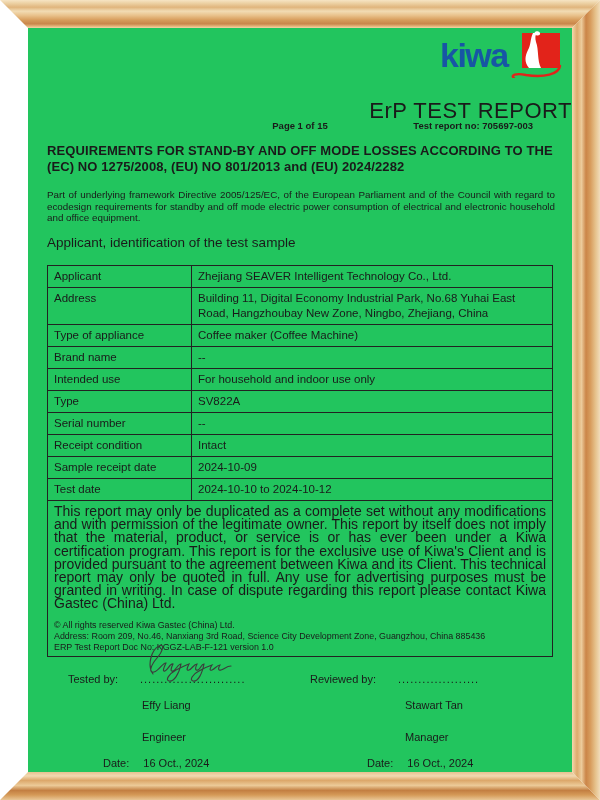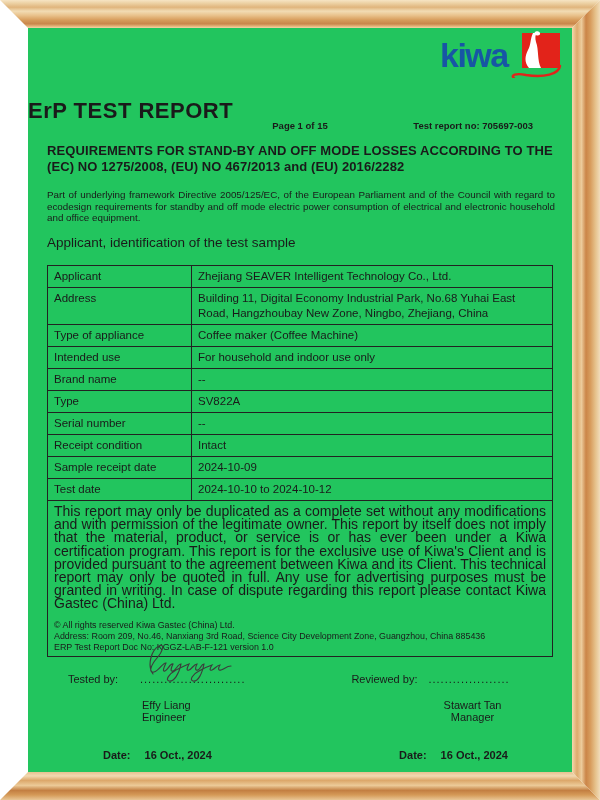--- a/index.html
+++ b/index.html
@@ -25,53 +25,53 @@
   
   .page{position:absolute;left:28px;top:28px;width:544px;height:744px;background:#22c55e;z-index:10;}
 
   .logo{position:absolute;top:2px;right:8px;width:124px;height:48px;}
   .logo svg{display:block;}
 
   .header-line{position:absolute;top:44px;left:0;width:544px;height:14px;font-size:9.5px;font-weight:bold;margin-top:48px;}
   .page-label{position:absolute;left:0;width:100%;text-align:center;}
   .report-no{position:absolute;right:39px;}
 
-  .doc-title{position:absolute;top:70px;left:0;width:544px;text-align:left;
-    font-size:22px;font-weight:bold;letter-spacing:0.5px;}
+  .doc-title{position:absolute;top:70px;left:0;width:544px;text-align:right;
+    font-size:22px;font-weight:normal;letter-spacing:0.5px;}
 
   .req-heading{position:absolute;top:115px;left:19px;width:508px;
     font-size:13px;font-weight:bold;line-height:15.5px;letter-spacing:0.1px;}
 
   .framework-par{position:absolute;top:161px;left:19px;width:508px;
     font-size:9.8px;line-height:11.7px;text-align:justify;}
 
   .section-heading{position:absolute;top:207px;left:19px;font-size:13.5px;}
 
   .box{position:absolute;top:237px;left:19px;width:506px;}
   table.sample{border-collapse:collapse;width:100%;table-layout:fixed;}
   table.sample td{border:1px solid #222;font-size:11.5px;line-height:15px;padding:3px 6px;vertical-align:top;}
   td.c1{width:131px;}
   .lower-box{border:1px solid #222;border-top:none;padding:4px 6px 3px 6px;}
   .disclaimer{font-size:14px;line-height:13.2px;text-align:justify;}
   .copyright{margin-top:9px;font-size:8.9px;line-height:11px;}
 
   .sig-col{position:absolute;font-size:11px;}
   .sig-left{left:40px;top:645px;width:230px;}
-  .sig-right{left:282px;top:645px;width:230px;text-align:center;}
+  .sig-right{left:282px;top:645px;width:230px;}
   .sig-row1{height:15px;}
   .sig-label{display:inline-block;}
   .sig-left .sig-label{width:72px;}
   .sig-right .sig-label{width:88px;}
   .sig-dots{display:inline-block;position:relative;letter-spacing:1px;}
   .sig-dots svg{position:absolute;left:-2px;bottom:3px;}
   .sig-name{margin:11px 0 0 0;}
   .sig-left .sig-name,.sig-left .sig-role{margin-left:74px;}
   .sig-right .sig-name,.sig-right .sig-role{margin-left:95px;}
-  .sig-role{margin-top:0;}
-  .sig-date{margin-top:26px;font-weight:bold;}
+  .sig-role{margin-top:20px;}
+  .sig-date{margin-top:14px;}
   .sig-left .date-label{margin-left:35px;}
   .sig-right .date-label{margin-left:57px;}
   .date-value{margin-left:14px;}
 </style>
 </head>
 <body>
 
 <div class="frame frame-top"></div>
 <div class="frame frame-bottom"></div>
 <div class="frame frame-left"></div>
@@ -89,21 +89,21 @@
     </svg>
   </div>
 
   <div class="header-line">
     <span class="page-label">Page 1 of 15</span>
     <span class="report-no">Test report no: 705697-003</span>
   </div>
 
   <div class="doc-title">ErP TEST REPORT</div>
 
-  <div class="req-heading">REQUIREMENTS FOR STAND-BY AND OFF MODE LOSSES ACCORDING TO THE (EC) NO 1275/2008, (EU) NO 467/2013 and (EU) 2016/2282</div>
+  <div class="req-heading">REQUIREMENTS FOR STAND-BY AND OFF MODE LOSSES ACCORDING TO THE (EC) NO 1275/2008, (EU) NO 801/2013 and (EU) 2024/2282</div>
 
   <div class="framework-par">Part of underlying framework Directive 2005/125/EC, of the European Parliament and of the Council with regard to ecodesign requirements for standby and off mode electric power consumption of electrical and electronic household and office equipment.</div>
 
   <div class="section-heading">Applicant, identification of the test sample</div>
 
   <div class="box">
     <table class="sample">
       <tbody>
         <tr>
             <td class="c1">Applicant</td>
@@ -111,26 +111,26 @@
           </tr>
         <tr>
             <td class="c1">Address</td>
             <td>Building 11, Digital Economy Industrial Park, No.68 Yuhai East Road, Hangzhoubay New Zone, Ningbo, Zhejiang, China</td>
           </tr>
         <tr>
             <td class="c1">Type of appliance</td>
             <td>Coffee maker (Coffee Machine)</td>
           </tr>
         <tr>
+            <td class="c1">Brand name</td>
+            <td>--</td>
+          </tr>
+        <tr>
             <td class="c1">Intended use</td>
             <td>For household and indoor use only</td>
-          </tr>
-        <tr>
-            <td class="c1">Brand name</td>
-            <td>--</td>
           </tr>
         <tr>
             <td class="c1">Type</td>
             <td>SV822A</td>
           </tr>
         <tr>
             <td class="c1">Serial number</td>
             <td>--</td>
           </tr>
         <tr>

